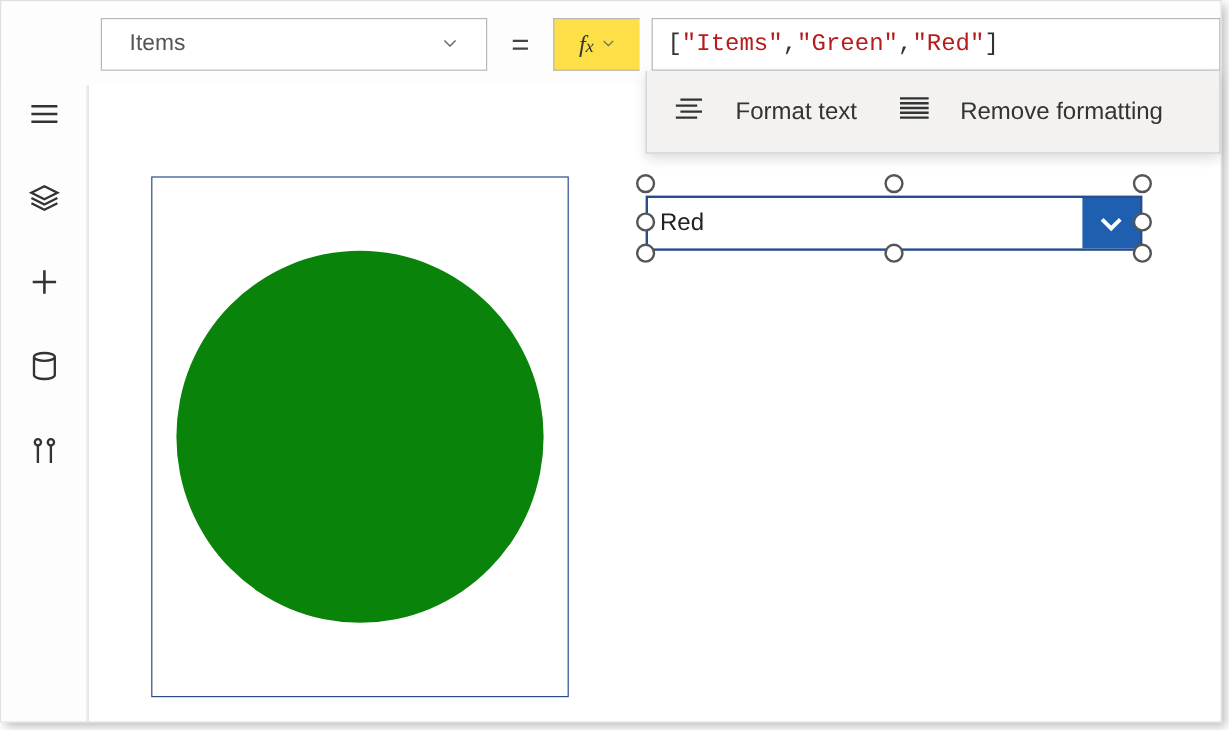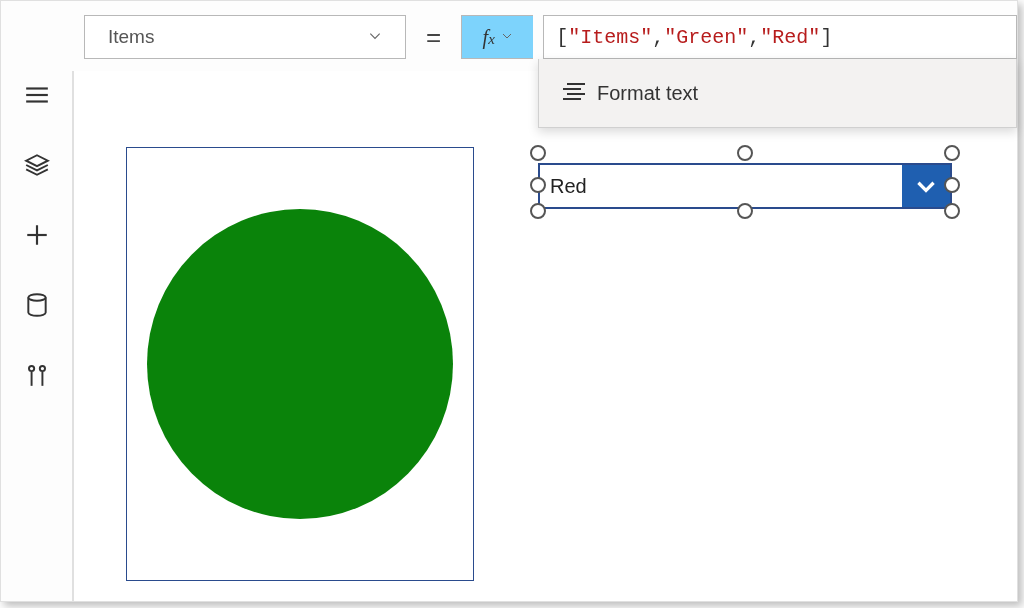--- a/index.html
+++ b/index.html
@@ -51,21 +51,21 @@
   .equals {
     font-size: 26px;
     color: #444;
     padding: 0 10px;
   }
   .fx-btn {
     width: 72px;
     height: 44px;
     border: 1px solid #b8b8b8;
     border-right: none;
-    background: #7dd3fc;
+    background: #fde047;
     display: flex;
     align-items: center;
     justify-content: center;
     gap: 6px;
     cursor: pointer;
   }
   .fx-label { font-style: italic; font-family: Georgia, serif; font-size: 20px; color: #333; }
   .fx-label .x { font-size: 15px; }
   .formula-input {
     flex: 1;
@@ -96,21 +96,21 @@
     display: flex;
     align-items: center;
     padding-left: 24px;
     gap: 36px;
     box-shadow: 0 4px 10px rgba(0,0,0,0.15);
     z-index: 10;
   }
   .fx-action {
     display: flex;
     align-items: center;
-    gap: 10px;
+    gap: 26px;
     font-size: 20px;
     color: #333;
     cursor: pointer;
   }
   .fx-action svg { width: 24px; height: 22px; }
 
   
   .rail {
     position: absolute;
     left: 0; top: 70px; bottom: 0;
@@ -228,20 +228,32 @@
       <span>
         <svg viewBox="0 0 24 20">
           <line x1="4" y1="3" x2="22" y2="3" stroke="#333" stroke-width="2"></line>
           <line x1="0" y1="8" x2="18" y2="8" stroke="#333" stroke-width="2"></line>
           <line x1="4" y1="13" x2="22" y2="13" stroke="#333" stroke-width="2"></line>
           <line x1="0" y1="18" x2="18" y2="18" stroke="#333" stroke-width="2"></line>
         </svg>
       </span>
       <span>Format text</span>
     </div>
+    <div class="fx-action">
+      <span>
+        <svg viewBox="0 0 24 20">
+          <line x1="0" y1="2" x2="24" y2="2" stroke="#333" stroke-width="2"></line>
+          <line x1="0" y1="6" x2="24" y2="6" stroke="#333" stroke-width="2"></line>
+          <line x1="0" y1="10" x2="24" y2="10" stroke="#333" stroke-width="2"></line>
+          <line x1="0" y1="14" x2="24" y2="14" stroke="#333" stroke-width="2"></line>
+          <line x1="0" y1="18" x2="24" y2="18" stroke="#333" stroke-width="2"></line>
+        </svg>
+      </span>
+      <span>Remove formatting</span>
+    </div>
   </div>
 
   <div class="rail">
     <div class="rail-btn" title="Tree view">
       <svg viewBox="0 0 24 24">
           <line x1="2" y1="6" x2="22" y2="6" stroke="#333" stroke-width="2"></line>
           <line x1="2" y1="12" x2="22" y2="12" stroke="#333" stroke-width="2"></line>
           <line x1="2" y1="18" x2="22" y2="18" stroke="#333" stroke-width="2"></line>
         </svg>
     </div>

